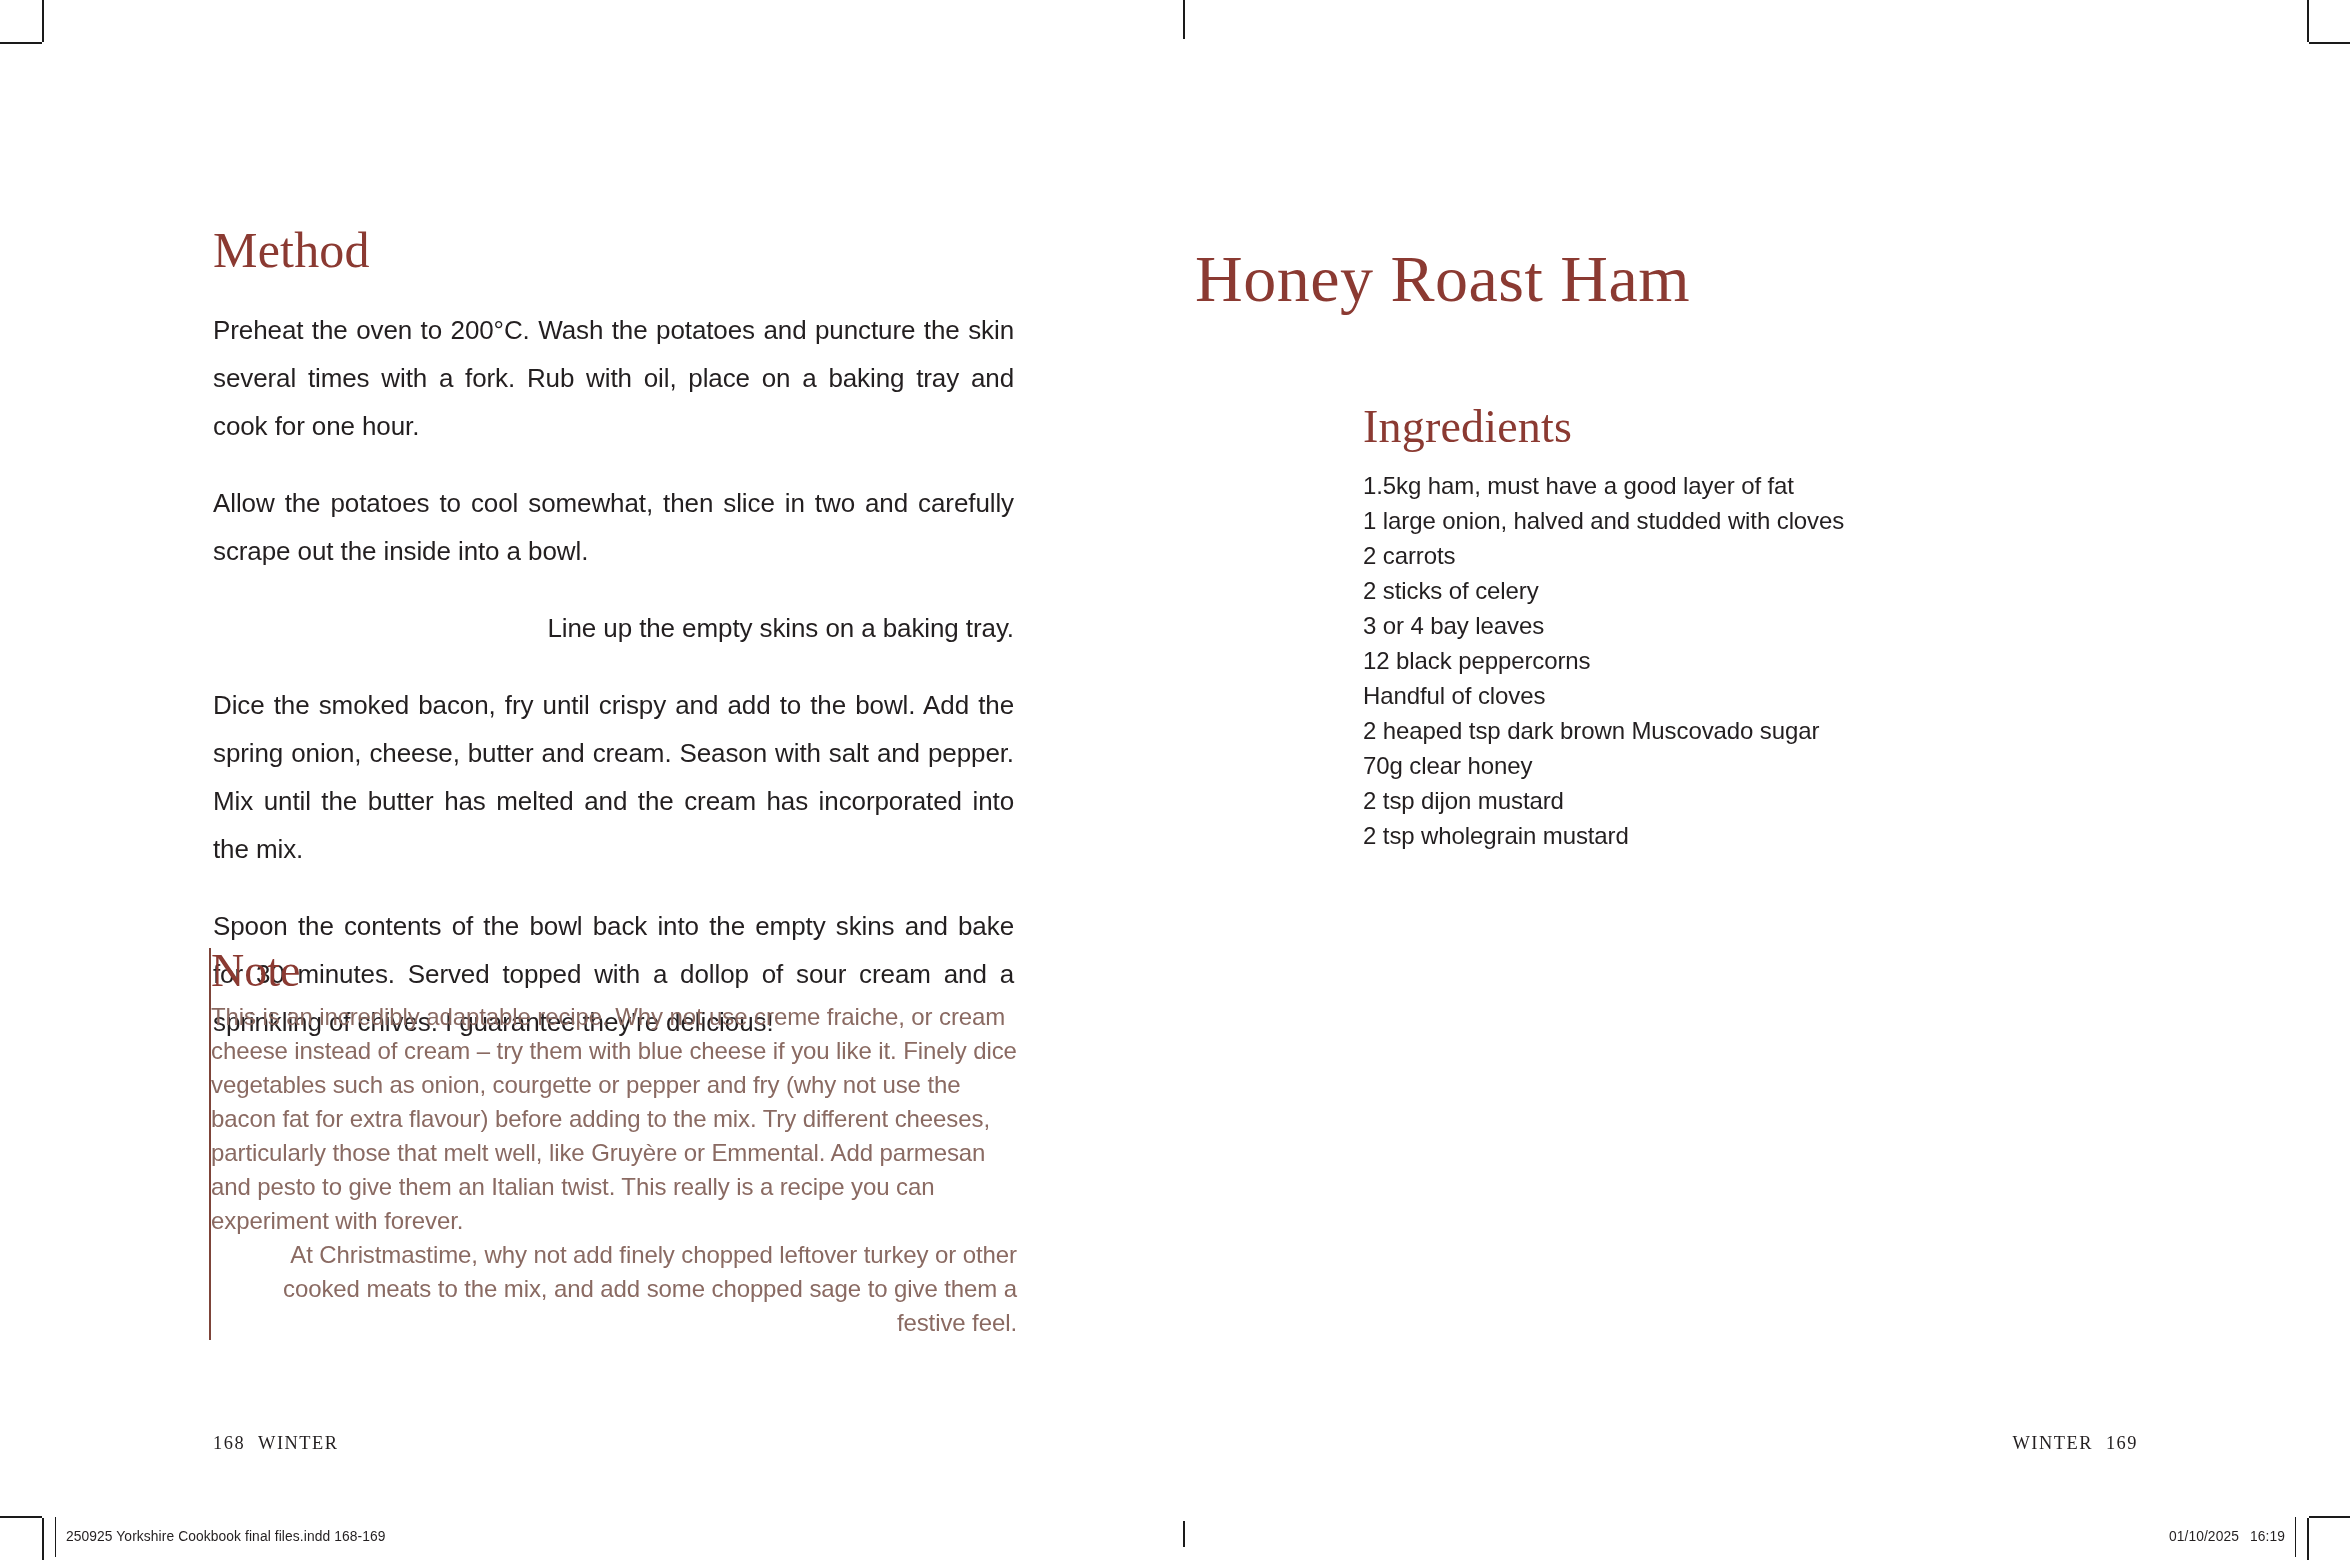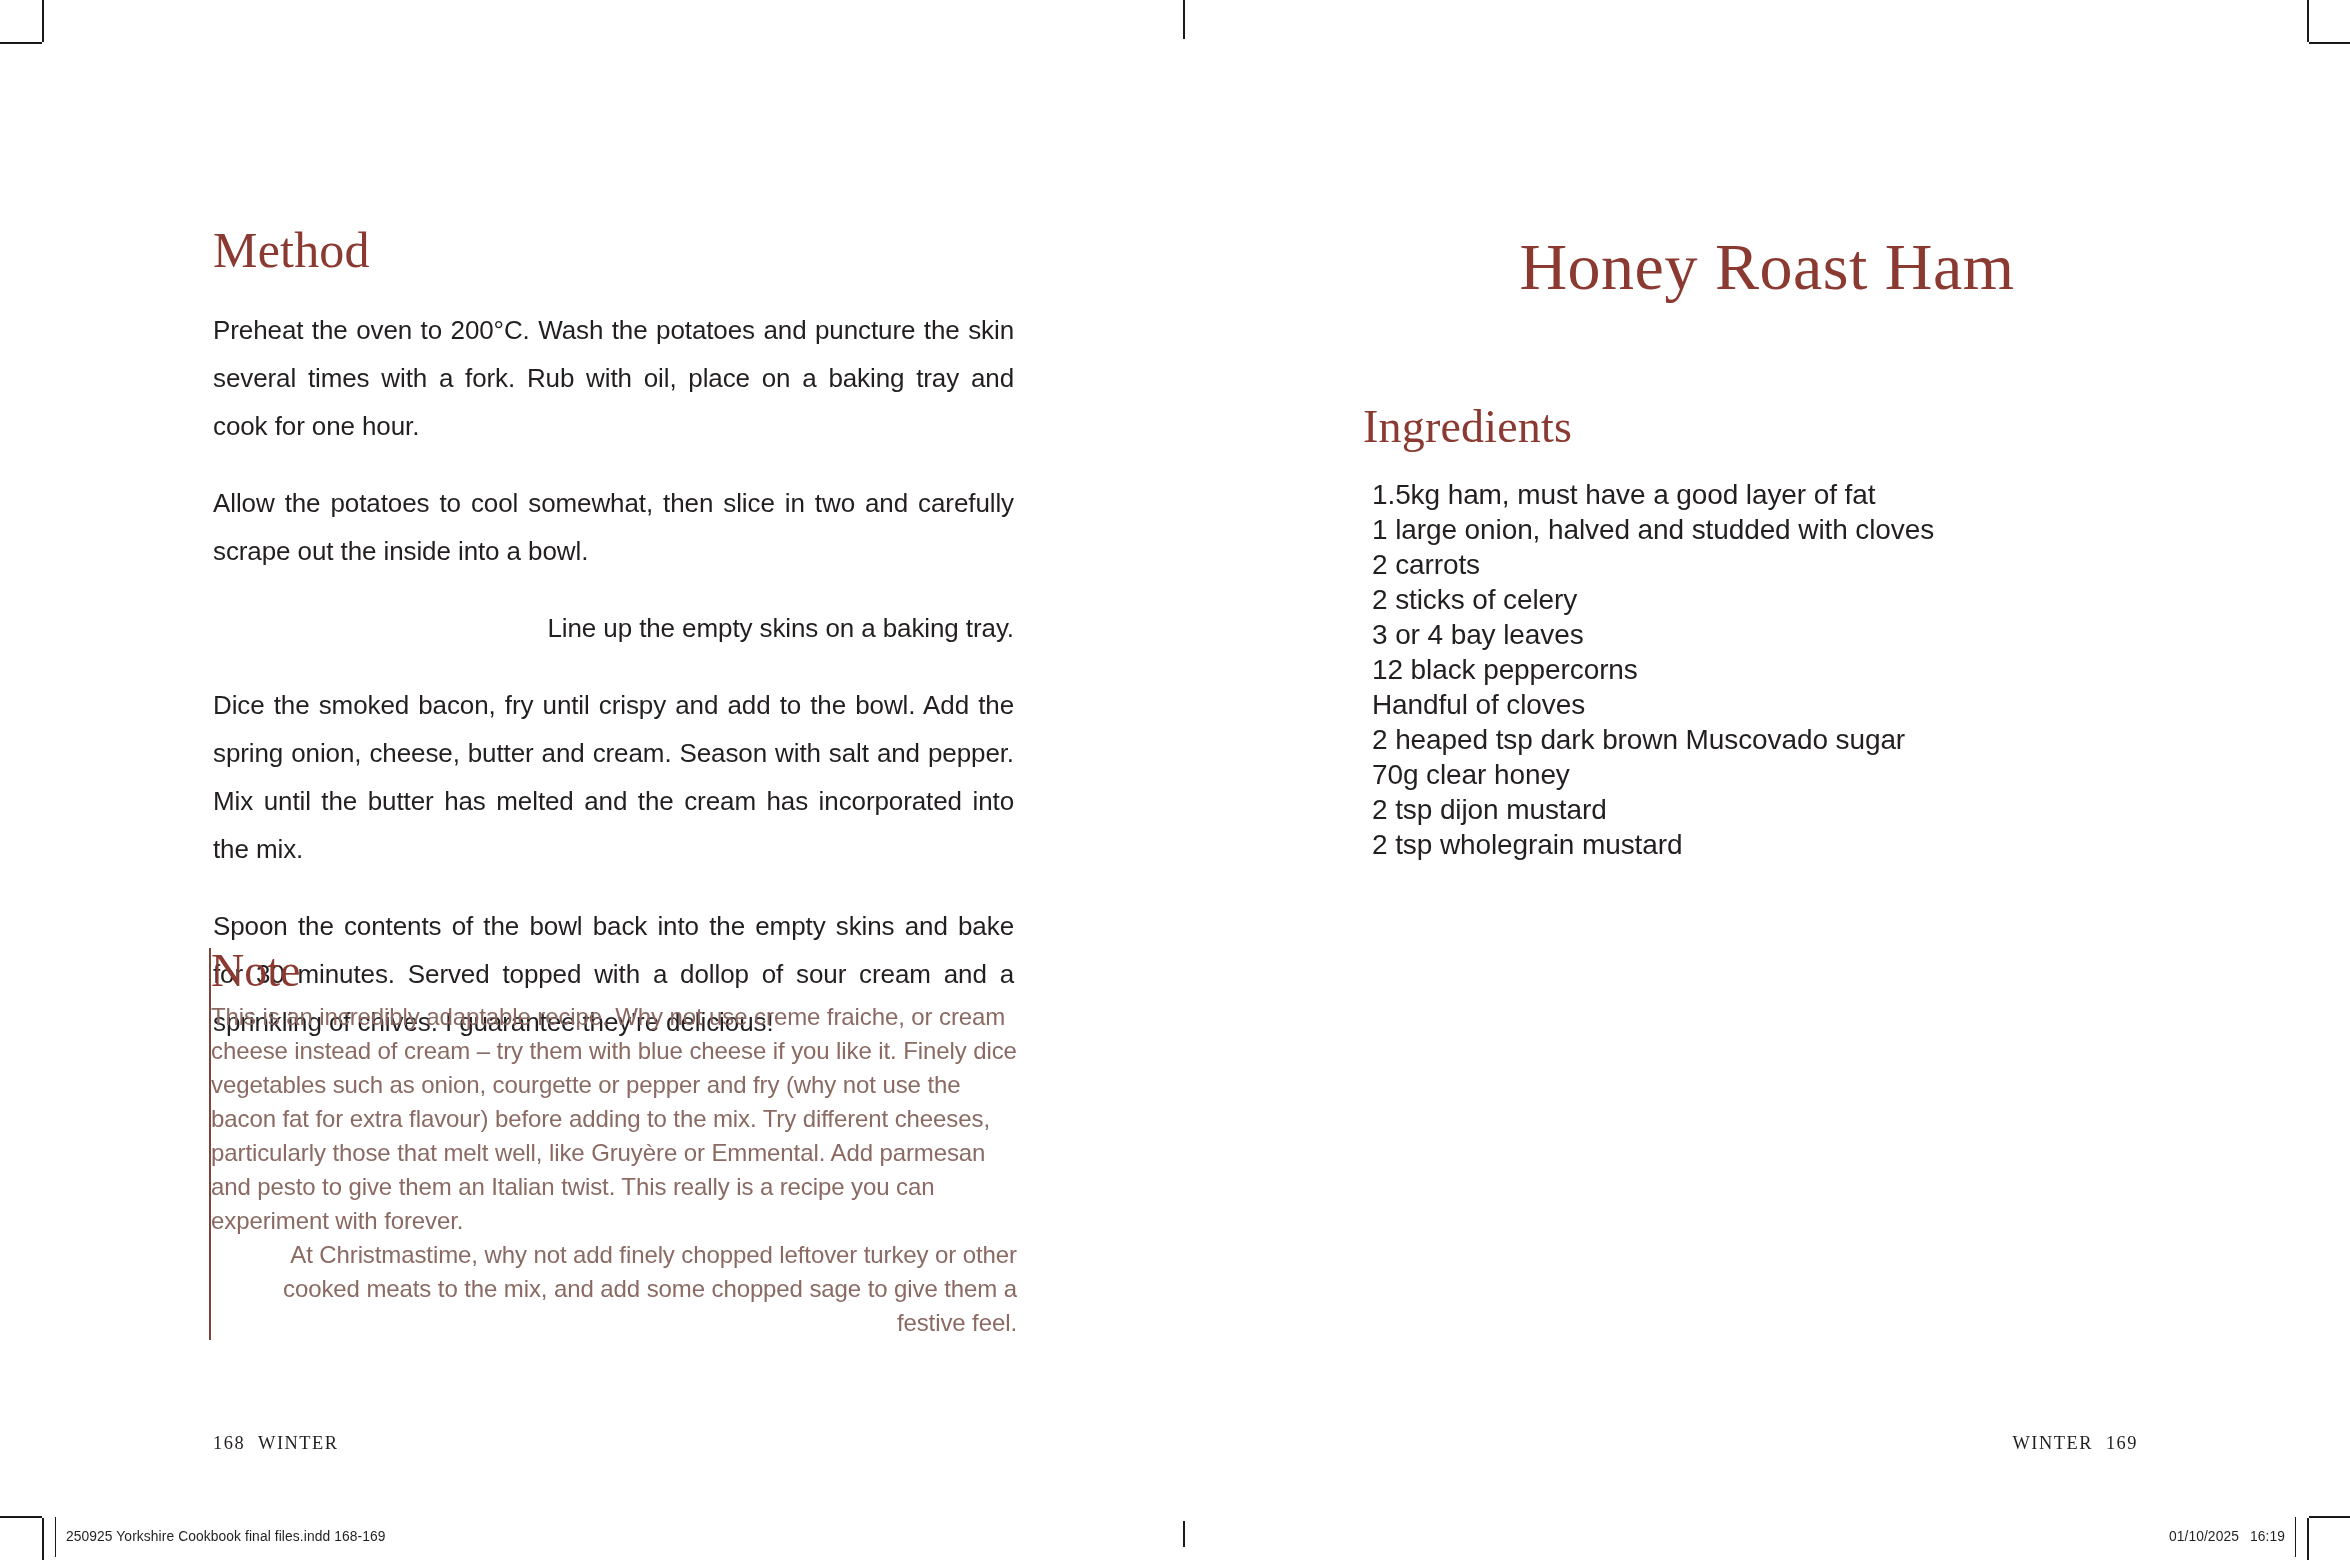--- a/index.html
+++ b/index.html
@@ -104,28 +104,27 @@
   }
   .note-body p { margin: 0; text-align: left; }
   .note-body p.indented { text-indent: 31px; text-align: right; }
 
   
   .recipe-title {
     position: absolute;
     left: 0;
     right: 0;
     top: 234px;
-    text-align: center;
     font-family: "Liberation Serif", "DejaVu Serif", serif;
     color: #8B3A32;
     font-weight: 400;
     font-size: 66px;
     line-height: 1.0;
     letter-spacing: 0.5px;
-    margin: 0;
+    margin: 12px;
   }
   .recipe-serves {
     position: absolute;
     left: 0;
     right: 0;
     top: 331px;
     text-align: center;
     font-family: "Liberation Serif", "DejaVu Serif", serif;
     color: #8B3A32;
     font-weight: 700;
@@ -142,24 +141,24 @@
     font-size: 46px;
     line-height: 1.0;
   }
 
   .ingredients-list {
     position: absolute;
     left: 180px;
     top: 468px;
     width: 826px;
     list-style: none;
-    margin: 9px;
+    margin: 0;
     padding: 0;
     color: #231f20;
-    font-size: 28px;
+    font-size: 24px;
     line-height: 35px;
     letter-spacing: -0.1px;
   }
   .ingredients-list li { margin: 0; padding: 0; }
 
   
   .folio {
     position: absolute;
     top: 1433px;
     color: #231f20;

